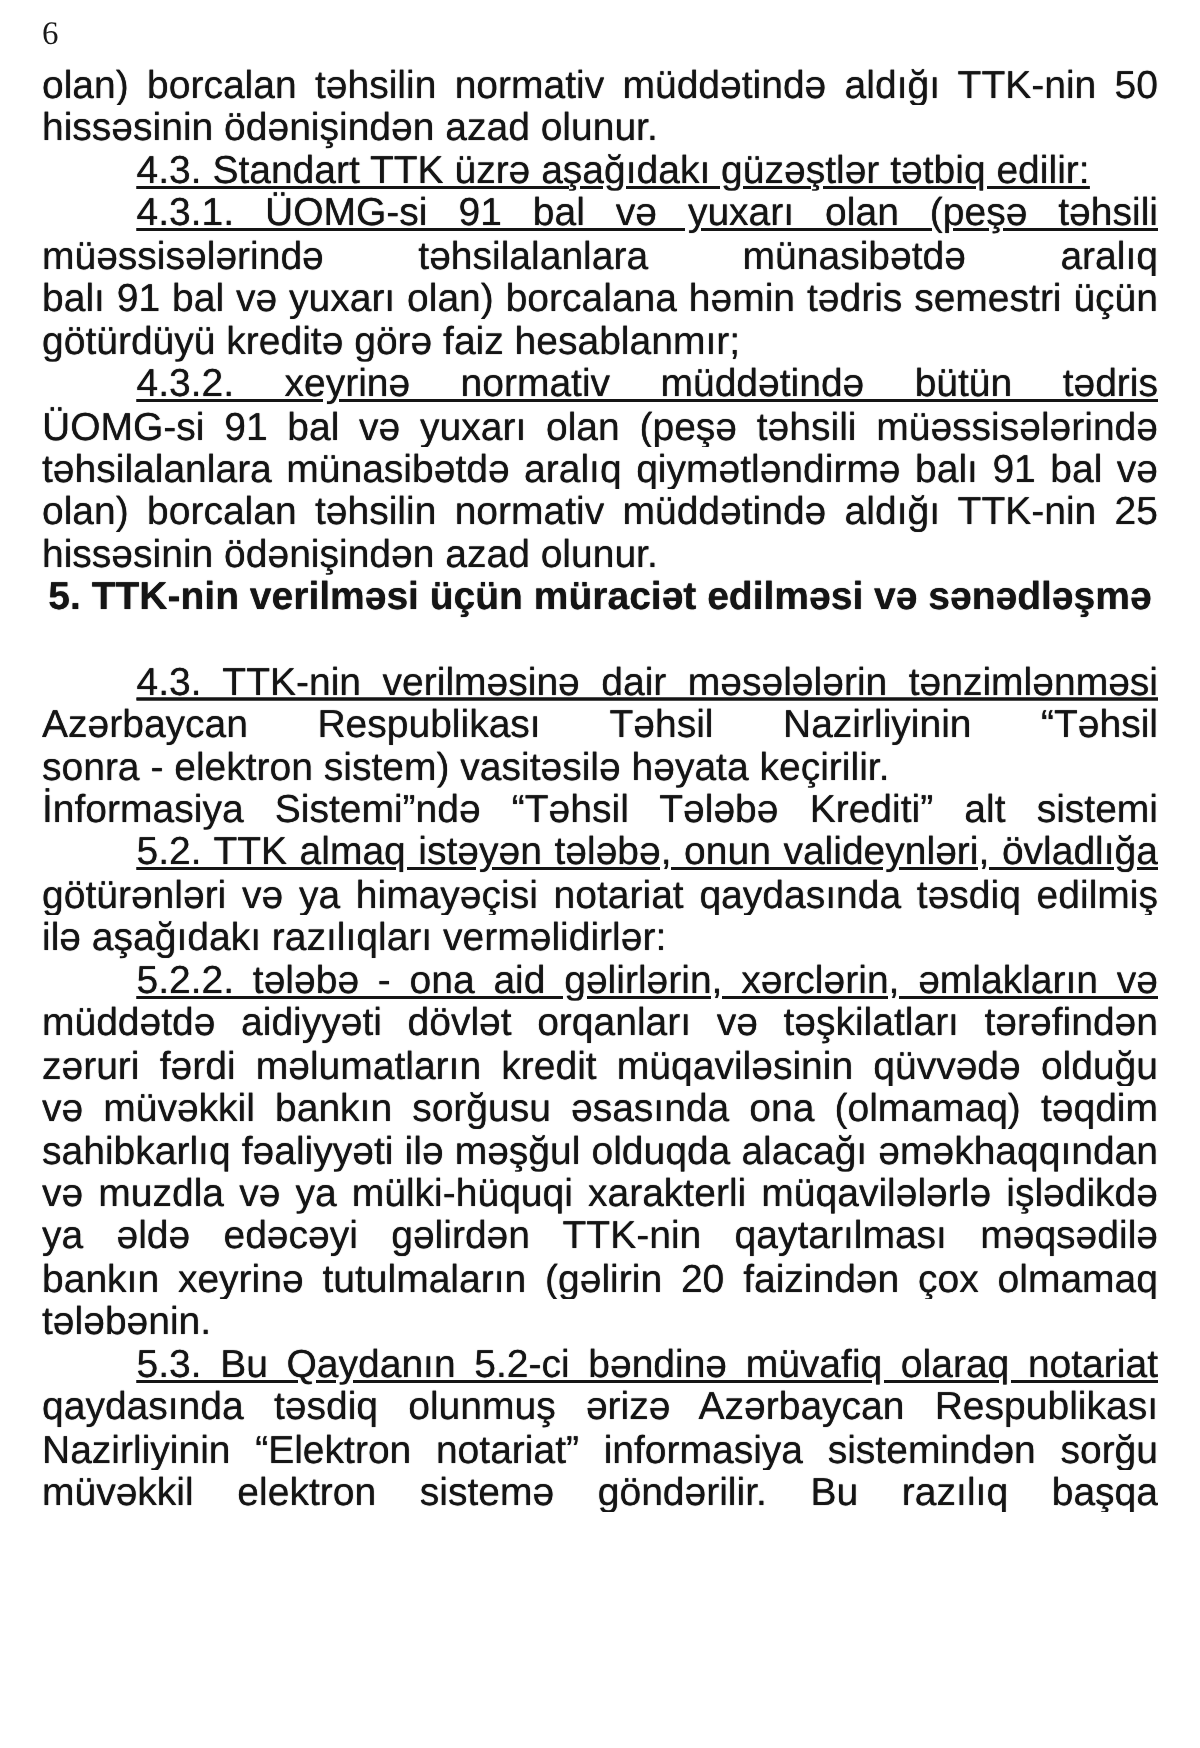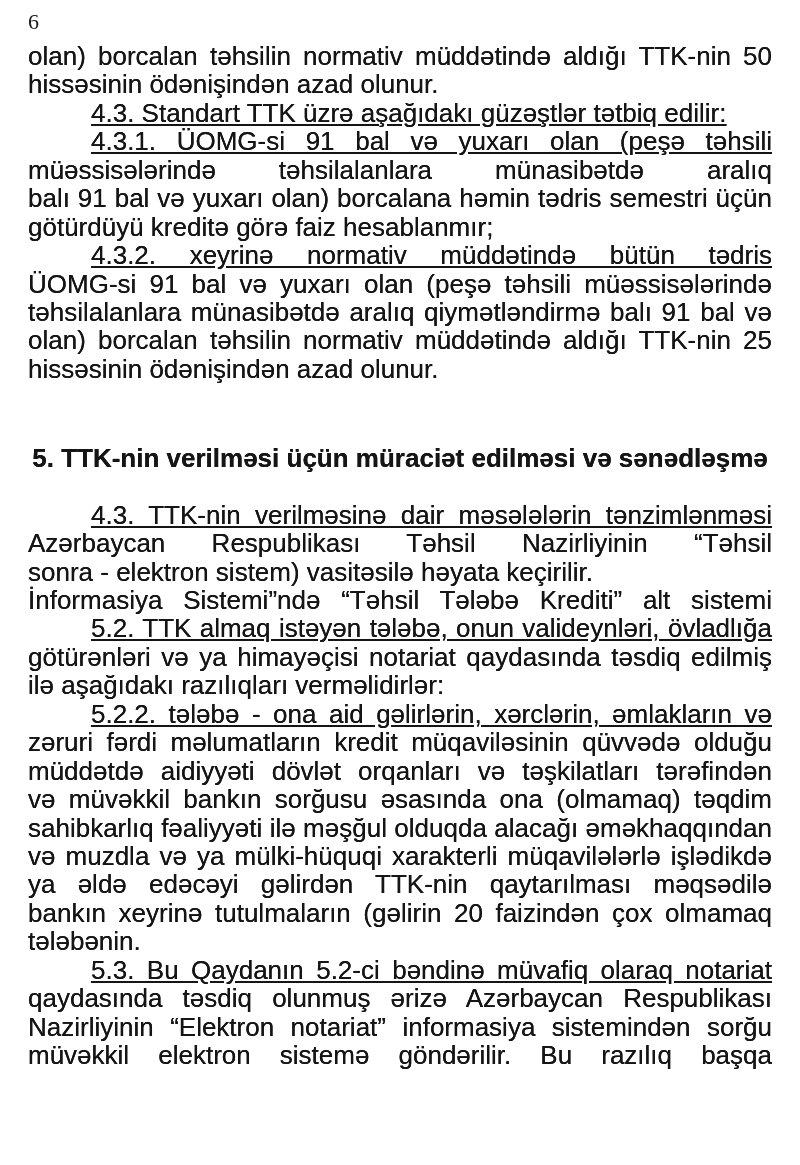--- a/index.html
+++ b/index.html
@@ -33,21 +33,21 @@
     height: 28.45px;
     line-height: 28.45px;
     overflow: hidden;
     text-align: justify;
     text-align-last: justify;
     text-shadow: 0 0 0.6px currentColor;
     white-space: normal;
   }
   .line.last { text-align-last: left; }
   .line.indent { padding-left: 63px; text-decoration: underline; }
-  .heading { margin-top: 61px; margin-bottom: 28px; }
+  .heading { margin-bottom: 28px; }
   .heading .line,
   .heading .line.last {
     font-weight: bold;
     text-align: center;
     text-align-last: center;
     white-space: nowrap;
   }
 </style>
 </head>
 <body>
@@ -84,22 +84,22 @@
         <div class="line last">sonra - elektron sistem) vasitəsilə həyata keçirilir.</div>
         <div class="line">İnformasiya Sistemi”ndə “Təhsil Tələbə Krediti” alt sistemi (bundan</div>
       </div>
       <div class="paragraph">
         <div class="line indent">5.2. TTK almaq istəyən tələbə, onun valideynləri, övladlığa</div>
         <div class="line">götürənləri və ya himayəçisi notariat qaydasında təsdiq edilmiş ərizə</div>
         <div class="line last">ilə aşağıdakı razılıqları verməlidirlər:</div>
       </div>
       <div class="paragraph">
         <div class="line indent">5.2.2. tələbə - ona aid gəlirlərin, xərclərin, əmlakların və digər</div>
+        <div class="line">müddətdə aidiyyəti dövlət orqanları və təşkilatları tərəfindən Fondun</div>
         <div class="line">zəruri fərdi məlumatların kredit müqaviləsinin qüvvədə olduğu</div>
-        <div class="line">müddətdə aidiyyəti dövlət orqanları və təşkilatları tərəfindən Fondun</div>
         <div class="line">və müvəkkil bankın sorğusu əsasında ona (olmamaq) təqdim edilməsinə</div>
         <div class="line">sahibkarlıq fəaliyyəti ilə məşğul olduqda alacağı əməkhaqqından və</div>
         <div class="line">və muzdla və ya mülki-hüquqi xarakterli müqavilələrlə işlədikdə və ya</div>
         <div class="line">ya əldə edəcəyi gəlirdən TTK-nin qaytarılması məqsədilə müvəkkil</div>
         <div class="line">bankın xeyrinə tutulmaların (gəlirin 20 faizindən çox olmamaq şərtilə)</div>
         <div class="line last">tələbənin.</div>
       </div>
       <div class="paragraph">
         <div class="line indent">5.3. Bu Qaydanın 5.2-ci bəndinə müvafiq olaraq notariat</div>
         <div class="line">qaydasında təsdiq olunmuş ərizə Azərbaycan Respublikası Ədliyyə</div>

